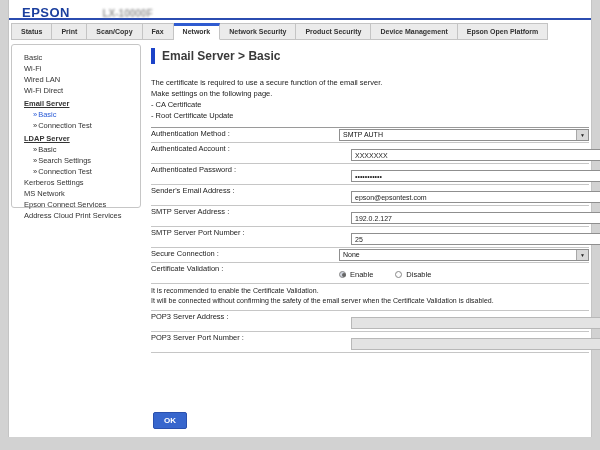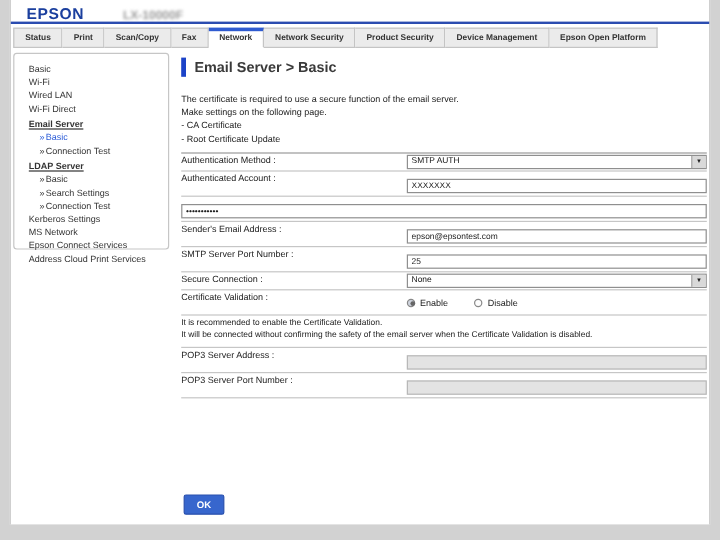--- a/index.html
+++ b/index.html
@@ -102,21 +102,21 @@
     border-bottom:1px solid #c6c6c6;
     padding:1px 0;
   }
   .f-label { width:188px; font-size:7.5px; color:#222; flex:none; }
   .f-value { flex:1; }
   .tinput {
     width:100%; height:12px;
     border:1px solid #8f8f8f;
     font-size:7px; padding:0 3px;
     font-family:"Liberation Sans", sans-serif;
-    background:#fff; color:#222;
+    background:#fff; color:#222;margin-left:12px;
   }
   .tinput:disabled, .tinput.disabled {
     background:#e3e3e3;
     border:1px solid #b8b8b8;
   }
   .fsel {
     display:flex; align-items:center;
     border:1px solid #8f8f8f;
     height:12px; background:#fff; cursor:pointer;
   }
@@ -207,25 +207,30 @@
               <span class="txt">SMTP AUTH</span>
               <span class="arr">▼</span>
             </div>
           </span>
         </div>
         <div class="form-row">
           <span class="f-label">Authenticated Account :</span>
           <span class="f-value"><input class="tinput" type="text" value="XXXXXXX" style=""></span>
         </div>
         <div class="form-row">
+          <span class="f-label">Authenticated Password :</span>
           <span class="f-value"><input class="tinput" type="text" value="•••••••••••" style=""></span>
         </div>
         <div class="form-row">
           <span class="f-label">Sender's Email Address :</span>
           <span class="f-value"><input class="tinput" type="text" value="epson@epsontest.com" style=""></span>
+        </div>
+        <div class="form-row">
+          <span class="f-label">SMTP Server Address :</span>
+          <span class="f-value"><input class="tinput" type="text" value="192.0.2.127" style=""></span>
         </div>
         <div class="form-row">
           <span class="f-label">SMTP Server Port Number :</span>
           <span class="f-value"><input class="tinput" type="text" value="25" style=""></span>
         </div>
         <div class="form-row">
           <span class="f-label">Secure Connection :</span>
           <span class="f-value">
             <div class="fsel">
               <span class="txt">None</span>

